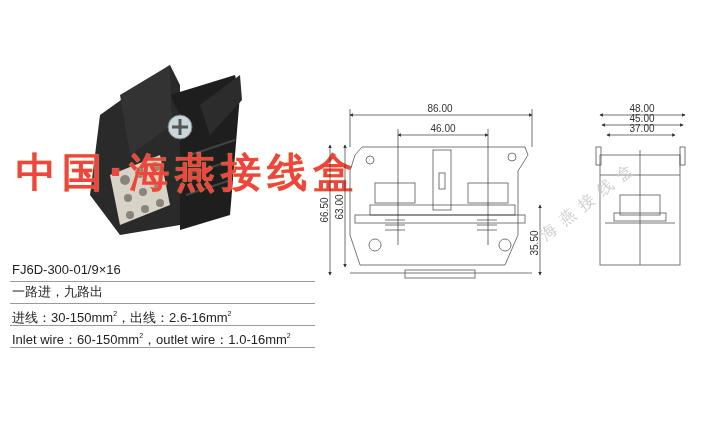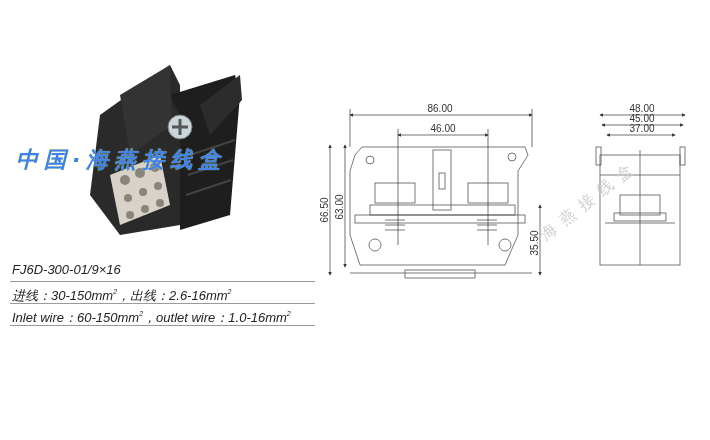--- a/index.html
+++ b/index.html
@@ -1,19 +1,19 @@
 <!DOCTYPE html>
 <html><head>
 <meta charset="utf-8">
 <style>
   html, body { margin:0; padding:0; background:#ffffff; }
   body { width:710px; height:440px; position:relative; overflow:hidden; font-family:"Liberation Sans", sans-serif; }
   .photo { position:absolute; left:60px; top:55px; width:200px; height:180px; }
-  .watermark { position:absolute; left:16px; top:145px; font-size:22px; color:#3b82f6; letter-spacing:6px; font-weight:bold; font-family:"DejaVu Sans", sans-serif; text-shadow:0 0 1px #e0dc40; white-space:nowrap;font-style:italic; }
-  .specs { position:absolute; left:10px; top:260px; width:305px;font-style:italic; }
+  .watermark { position:absolute; left:16px; top:145px; font-size:40px; color:#ef4444; letter-spacing:6px; font-weight:bold; font-family:"DejaVu Sans", sans-serif; text-shadow:0 0 1px #e0dc40; white-space:nowrap; }
+  .specs { position:absolute; left:10px; top:260px; width:305px; }
   .spec-row { height:21px; line-height:20px; font-size:13px; color:#222; border-bottom:1px solid #9a9a9a; white-space:nowrap; padding-left:2px; }
   .spec-row sup { font-size:7px; vertical-align:6px; }
   .drawing { position:absolute; left:320px; top:95px; }
   .dim { font-size:10px; fill:#333; font-family:"Liberation Sans", sans-serif; }
   .diag-wm { position:absolute; font-size:16px; color:#cfcfcf; transform:rotate(-38deg); white-space:nowrap; letter-spacing:8px; font-family:"DejaVu Sans", sans-serif; }
 </style>
 </head>
 <body>
 
 <div class="photo">
@@ -40,20 +40,21 @@
       <line x1="130" y1="100" x2="175" y2="85"></line>
       <line x1="128" y1="120" x2="173" y2="105"></line>
       <line x1="126" y1="140" x2="171" y2="125"></line>
     </g>
   </svg>
 </div>
 <div class="watermark">中国·海燕接线盒</div>
 
 <div class="specs">
   <div class="spec-row">FJ6D-300-01/9×16</div>
+  <div class="spec-row">一路进，九路出</div>
   <div class="spec-row"><span>进线：30-150mm</span><sup>2</sup><span>，出线：2.6-16mm</span><sup>2</sup></div>
   <div class="spec-row"><span>Inlet wire：60-150mm</span><sup>2</sup><span>，outlet wire：1.0-16mm</span><sup>2</sup></div>
 </div>
 
 <svg class="drawing" width="390" height="200" viewBox="0 0 390 200">
   <defs>
     <marker id="a" viewBox="0 0 6 6" refX="5" refY="3" markerWidth="5" markerHeight="5" orient="auto-start-reverse">
         <path d="M0 0 L6 3 L0 6 z" fill="#333"></path>
       </marker>
   </defs>

